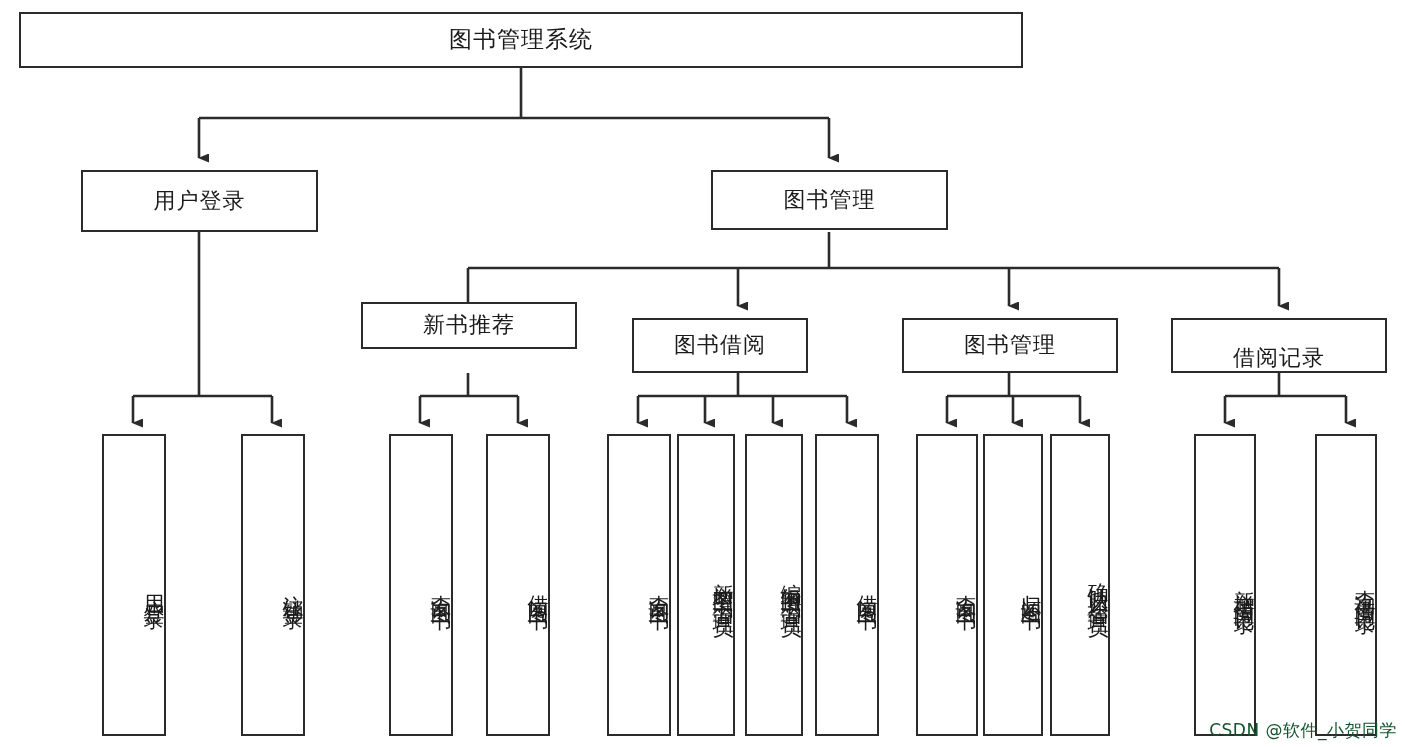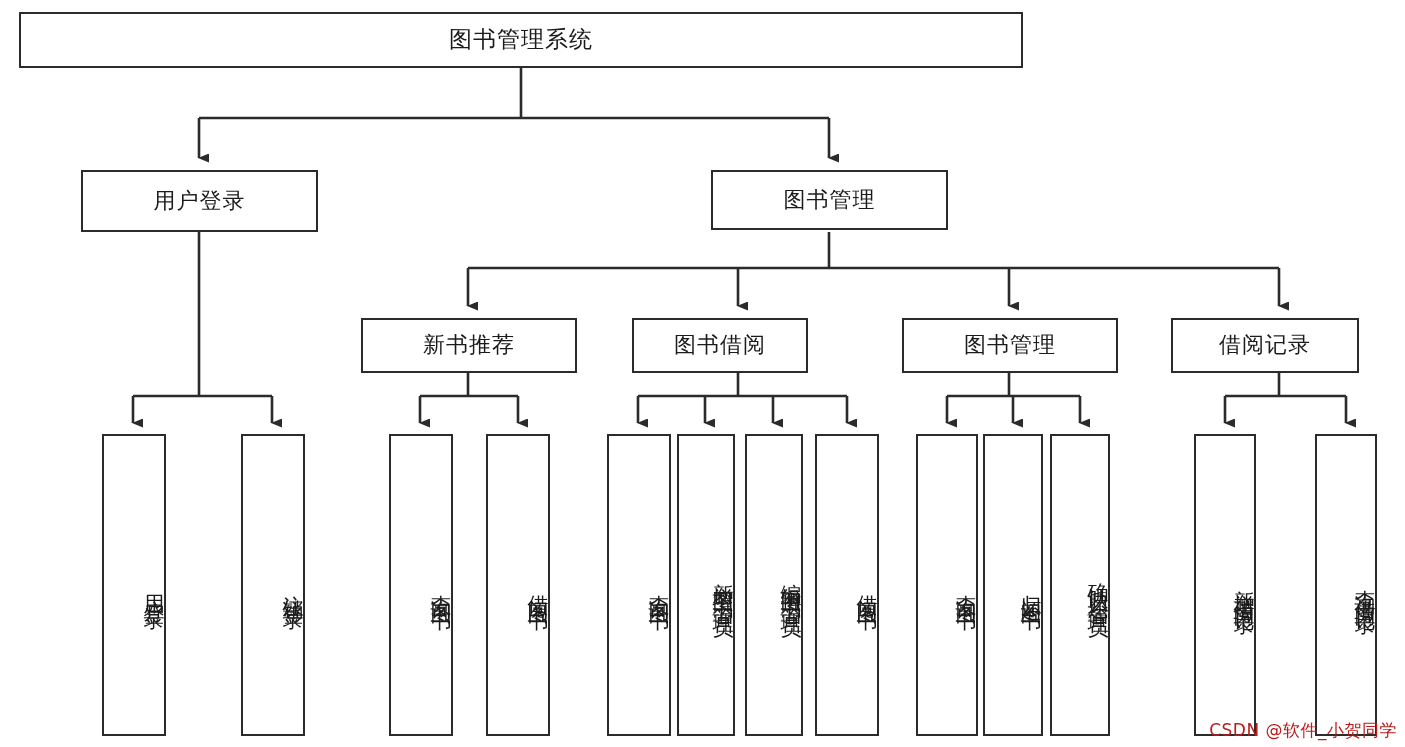--- a/index.html
+++ b/index.html
@@ -57,21 +57,21 @@
   .node.vert .vlabel {
     writing-mode: vertical-rl;
     text-orientation: upright;
     display: block;
   }
   .watermark {
     position: absolute;
     right: 8px;
     bottom: 5px;
     font-size: 17px;
-    color: #b91c1c;
+    color: #14532d;
     letter-spacing: 0.5px;
     white-space: nowrap;
     pointer-events: none;
     text-align: right;
   }
 </style>
 </head>
 <body>
 
 <div id="diagram-root">
@@ -130,30 +130,30 @@
     <span>图书管理系统</span>
   </div>
 
   <div class="node horiz" style="left:81px; top:170px; width:237px; height:62px;">
     <span>用户登录</span>
   </div>
   <div class="node horiz" style="left:711px; top:170px; width:237px; height:60px;">
     <span>图书管理</span>
   </div>
 
-  <div class="node horiz" style="left:361px; top:318px; width:216px; height:55px;">
+  <div class="node horiz" style="left:361px; top:302px; width:216px; height:47px;">
     <span>新书推荐</span>
   </div>
   <div class="node horiz" style="left:632px; top:318px; width:176px; height:55px;">
     <span>图书借阅</span>
   </div>
   <div class="node horiz" style="left:902px; top:318px; width:216px; height:55px;">
     <span>图书管理</span>
   </div>
-  <div class="node horiz" style="left:1171px; top:318px; width:188px; height:55px;">
+  <div class="node horiz" style="left:1171px; top:318px; width:216px; height:55px;align-items:flex-end;">
     <span>借阅记录</span>
   </div>
 
   <div class="node vert" style="left:102px; top:434px; width:64px; height:302px;">
     <span class="vlabel">用户登录</span>
   </div>
   <div class="node vert" style="left:241px; top:434px; width:64px; height:302px;">
     <span class="vlabel">注销登录</span>
   </div>
 

